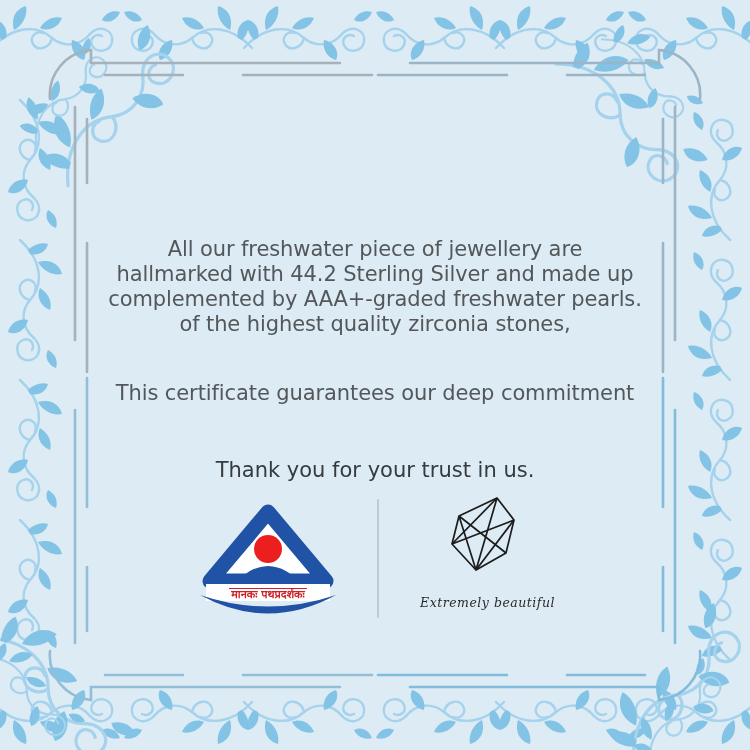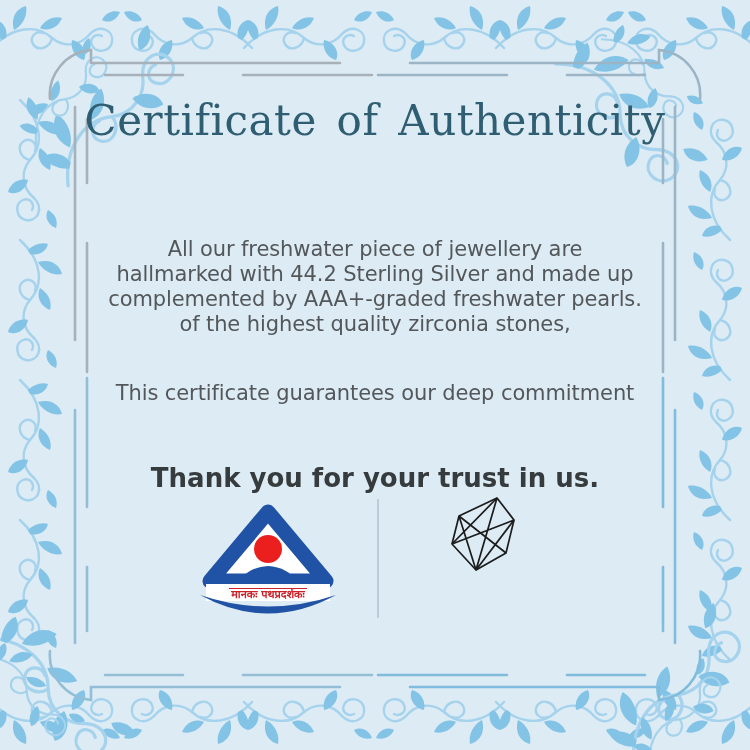--- a/index.html
+++ b/index.html
@@ -18,21 +18,21 @@
   .q-tl{stroke:var(--frame-tl);} .q-tr{stroke:var(--frame-tr);}
   .q-bl{stroke:var(--frame-bl);} .q-br{stroke:var(--frame-br);}
   .title{position:absolute;left:0;top:96px;width:100%;margin:0;text-align:center;
          font-family:"DejaVu Serif","Liberation Serif",serif;font-weight:400;
          font-size:42px;color:var(--title-color);letter-spacing:.5px;word-spacing:6px;}
   .body-block{position:absolute;left:40px;width:670px;text-align:center;
               font-size:21px;line-height:25px;color:var(--body-color);letter-spacing:-.1px;}
   .p1{top:216px;} .p2{top:360px;}
   .body-line{display:block;}
   .thanks{position:absolute;left:40px;top:437px;width:670px;text-align:center;
-          font-size:26px;font-weight:bold;color:var(--strong-color);}
+          font-size:21px;font-weight:normal;color:var(--strong-color);}
   .logo-svg{position:absolute;}
   .divider{position:absolute;left:377px;top:499px;width:2px;height:119px;
            background:#bccbd5;border-radius:1px;}
   .wordmark{position:absolute;left:393px;top:560px;width:180px;text-align:center;
             font-family:"Liberation Serif",serif;font-weight:400;font-size:31px;
             letter-spacing:4px;color:var(--ink);}
   .tagline{position:absolute;left:393px;top:595px;width:162px;text-align:right;
            font-family:"DejaVu Serif",serif;font-style:italic;font-size:12.5px;
            color:#2a2a2a;letter-spacing:.5px;}
   .bis-banner-text{font-family:"DejaVu Sans",sans-serif;font-size:11px;font-weight:bold;
@@ -100,21 +100,20 @@
     </g>
 
     <g>
       <use href="#quad" class="q-tl"></use>
       <use href="#quad" class="q-tr" transform="translate(750,0) scale(-1,1)"></use>
       <use href="#quad" class="q-bl" transform="translate(0,750) scale(1,-1)"></use>
       <use href="#quad" class="q-br" transform="translate(750,750) scale(-1,-1)"></use>
     </g>
   </svg>
 
-  <h1 class="title">Certificate of Authenticity</h1>
 
   <p class="body-block p1">
     <span class="body-line">All our freshwater piece of jewellery are</span>
     <span class="body-line">hallmarked with 44.2 Sterling Silver and made up</span>
     <span class="body-line">complemented by AAA+-graded freshwater pearls.</span>
     <span class="body-line">of the highest quality zirconia stones,</span>
   </p>
 
   <p class="body-block p2">
     <span class="body-line">This certificate guarantees our deep commitment</span>
@@ -131,14 +130,15 @@
     <text class="bis-banner-text" x="268" y="598" text-anchor="middle">मानकः पथप्रदर्शकः</text>
     <path d="M200 595 Q268 618 336 595 Q268 632 200 595 Z" fill="var(--bis-blue)"></path>
   </svg>
 
   <div class="divider"></div>
 
   <svg class="logo-svg" style="left:430px;top:492px;" width="135" height="85" viewBox="0 0 135 85" fill="none" stroke="var(--ink)" stroke-width="1.7" stroke-linejoin="round">
     <path d="M67 6 L29 24 L22 52 L46 78 L76 61 L84 28 Z"></path>
     <path d="M67 6 L46 78 M67 6 L22 52 M29 24 L76 61 M22 52 L84 28 M29 24 L46 78 M84 28 L46 78"></path>
   </svg>
+  <div class="tagline">Extremely beautiful</div>
 
 </div>
 
 </body></html>

